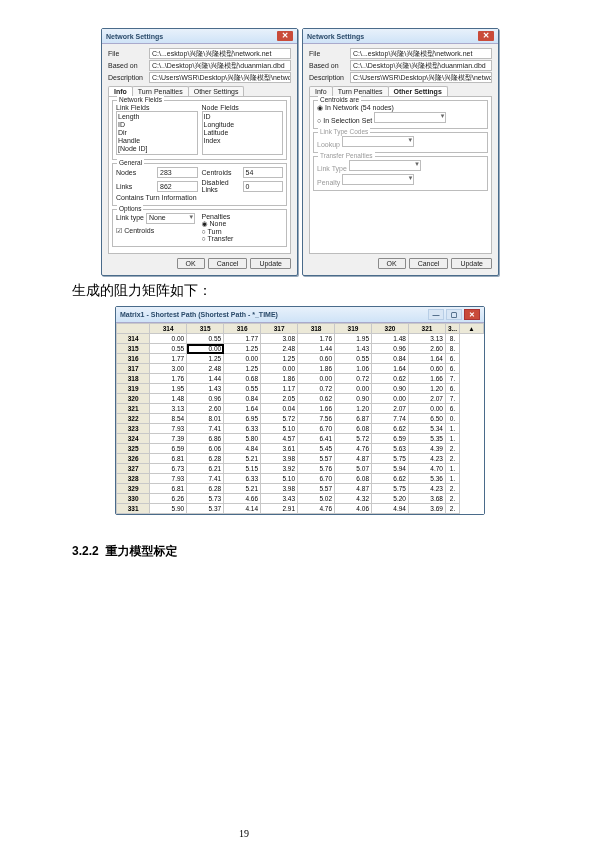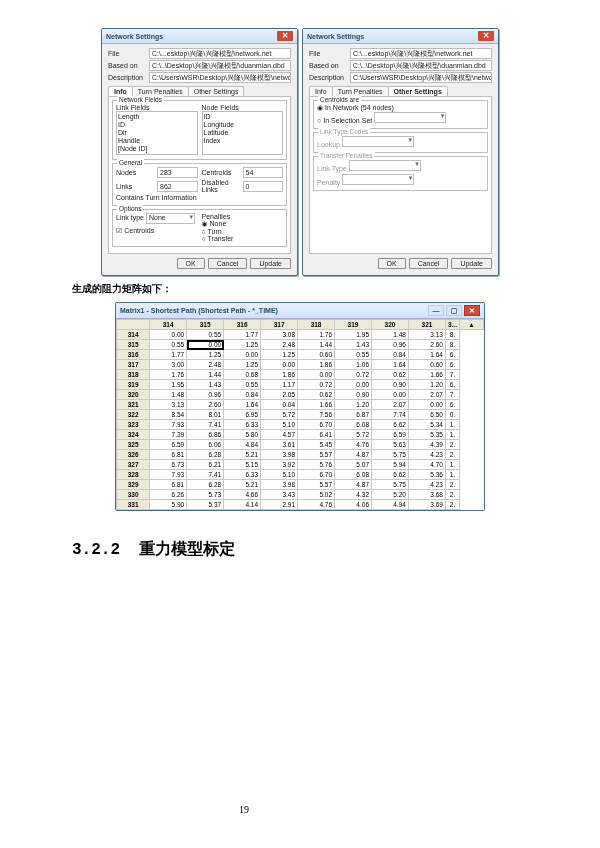--- a/index.html
+++ b/index.html
@@ -60,23 +60,23 @@
   }
   .drop{
     display:inline-block;background:#fff;border:1px solid #bcbcbc;
     height:9px;width:70px;position:relative;
   }
   .drop::after{content:"▾";position:absolute;right:1px;top:-1px;font-size:7px;color:#666;}
   .radio::before{content:"◉ ";}
   .radio.off::before{content:"○ ";}
   .chk::before{content:"☑ ";}
   
-  p.bodytxt{font-size:10px;margin:6px 0 6px 0;font-weight:bold;}
-  h4.sec{font-family:Liberation Mono, monospace;font-weight:bold;
-    font-size:16px;margin:28px 0 12px 0;}
+  p.bodytxt{font-size:14px;margin:6px 0 6px 0;}
+  h4.sec{font-family:Liberation Sans, sans-serif;font-weight:bold;
+    font-size:12px;margin:28px 0 12px 0;}
   p.indent{text-indent:2em;}
   
   .matrixwrap{margin:0 auto 0 auto;width:370px;}
   .mwin{
     border:1px solid #4a6b8a;border-radius:2px;background:#f6f6f6;
     font-family:Tahoma,Verdana,sans-serif;font-size:7px;
   }
   .mtitle{
     background:linear-gradient(#e8f1fb,#cfe3f7);
     padding:2px 4px;display:flex;justify-content:space-between;align-items:center;
@@ -92,21 +92,21 @@
   }
   table.matrix th,table.matrix td{
     border:1px solid #c8c8c8;padding:0 2px;text-align:right;height:9px;line-height:9px;
     white-space:nowrap;
   }
   table.matrix th{background:#ece9d8;font-weight:bold;text-align:center;}
   table.matrix td.rh{background:#ece9d8;font-weight:bold;text-align:center;}
   table.matrix td.tail{width:6px;text-align:center;}
   .cursor{outline:2px solid #000;outline-offset:-2px;}
   .pagenum{
-    position:absolute;bottom:33px;left:0;width:488px;text-align:center;
+    position:absolute;bottom:9px;left:0;width:488px;text-align:center;
     font-size:10px;
   }
 </style>
 </head>
 <body>
 
 <div class="page">
 
 <div class="screens">
 

